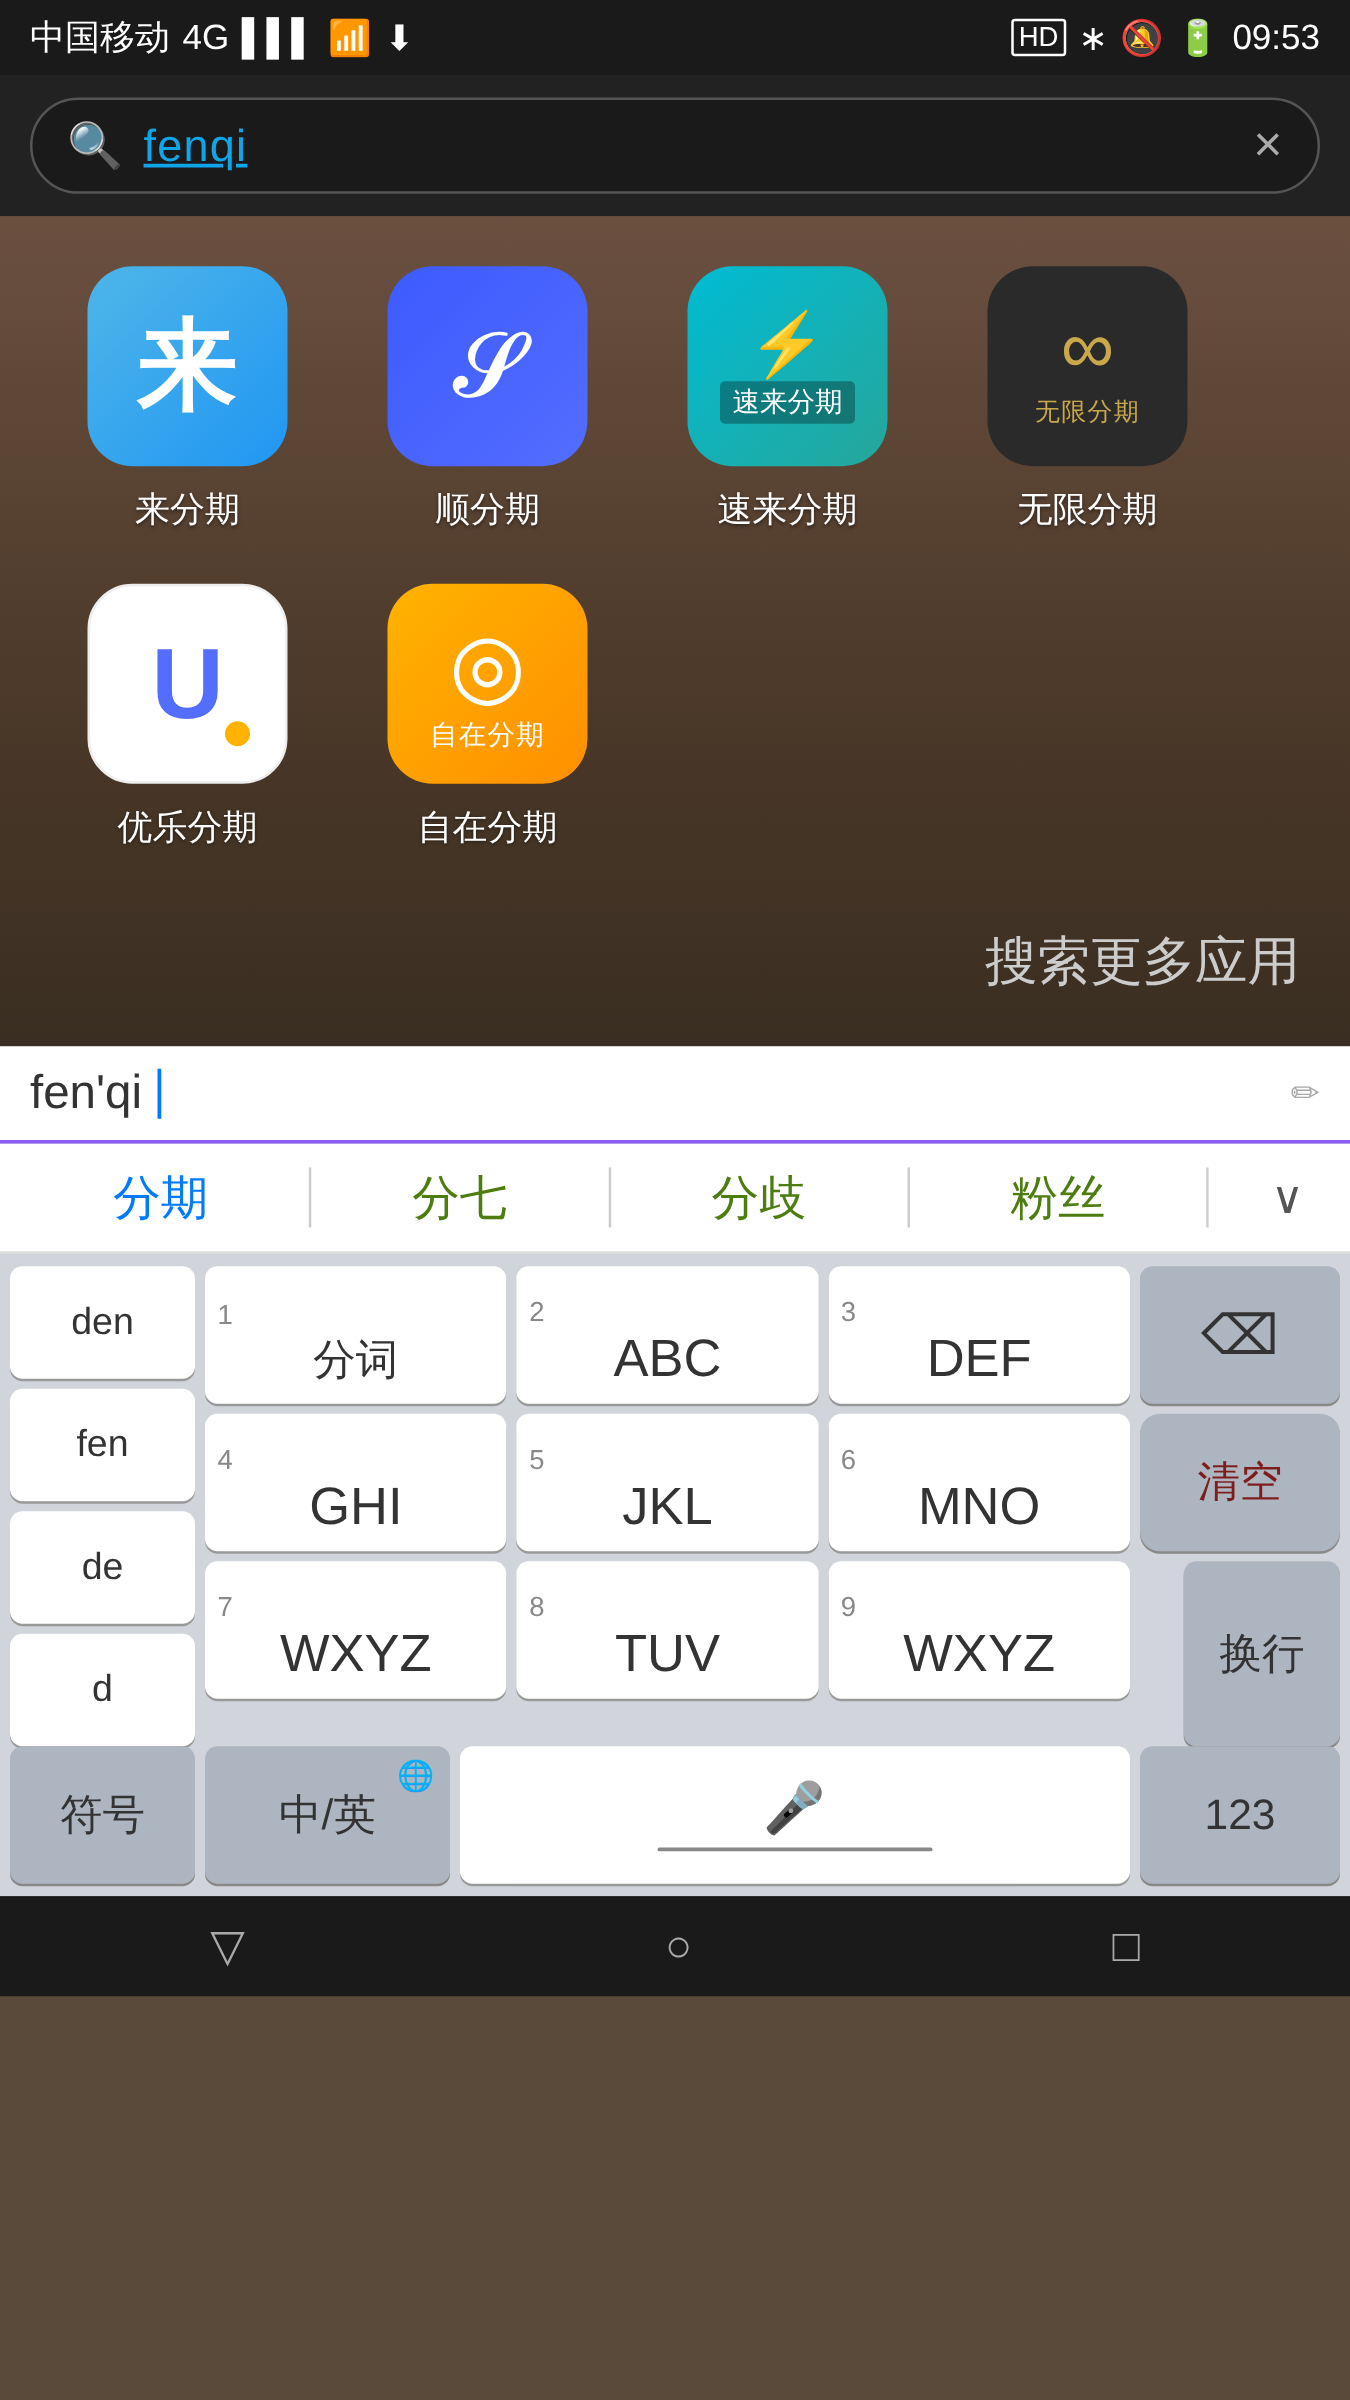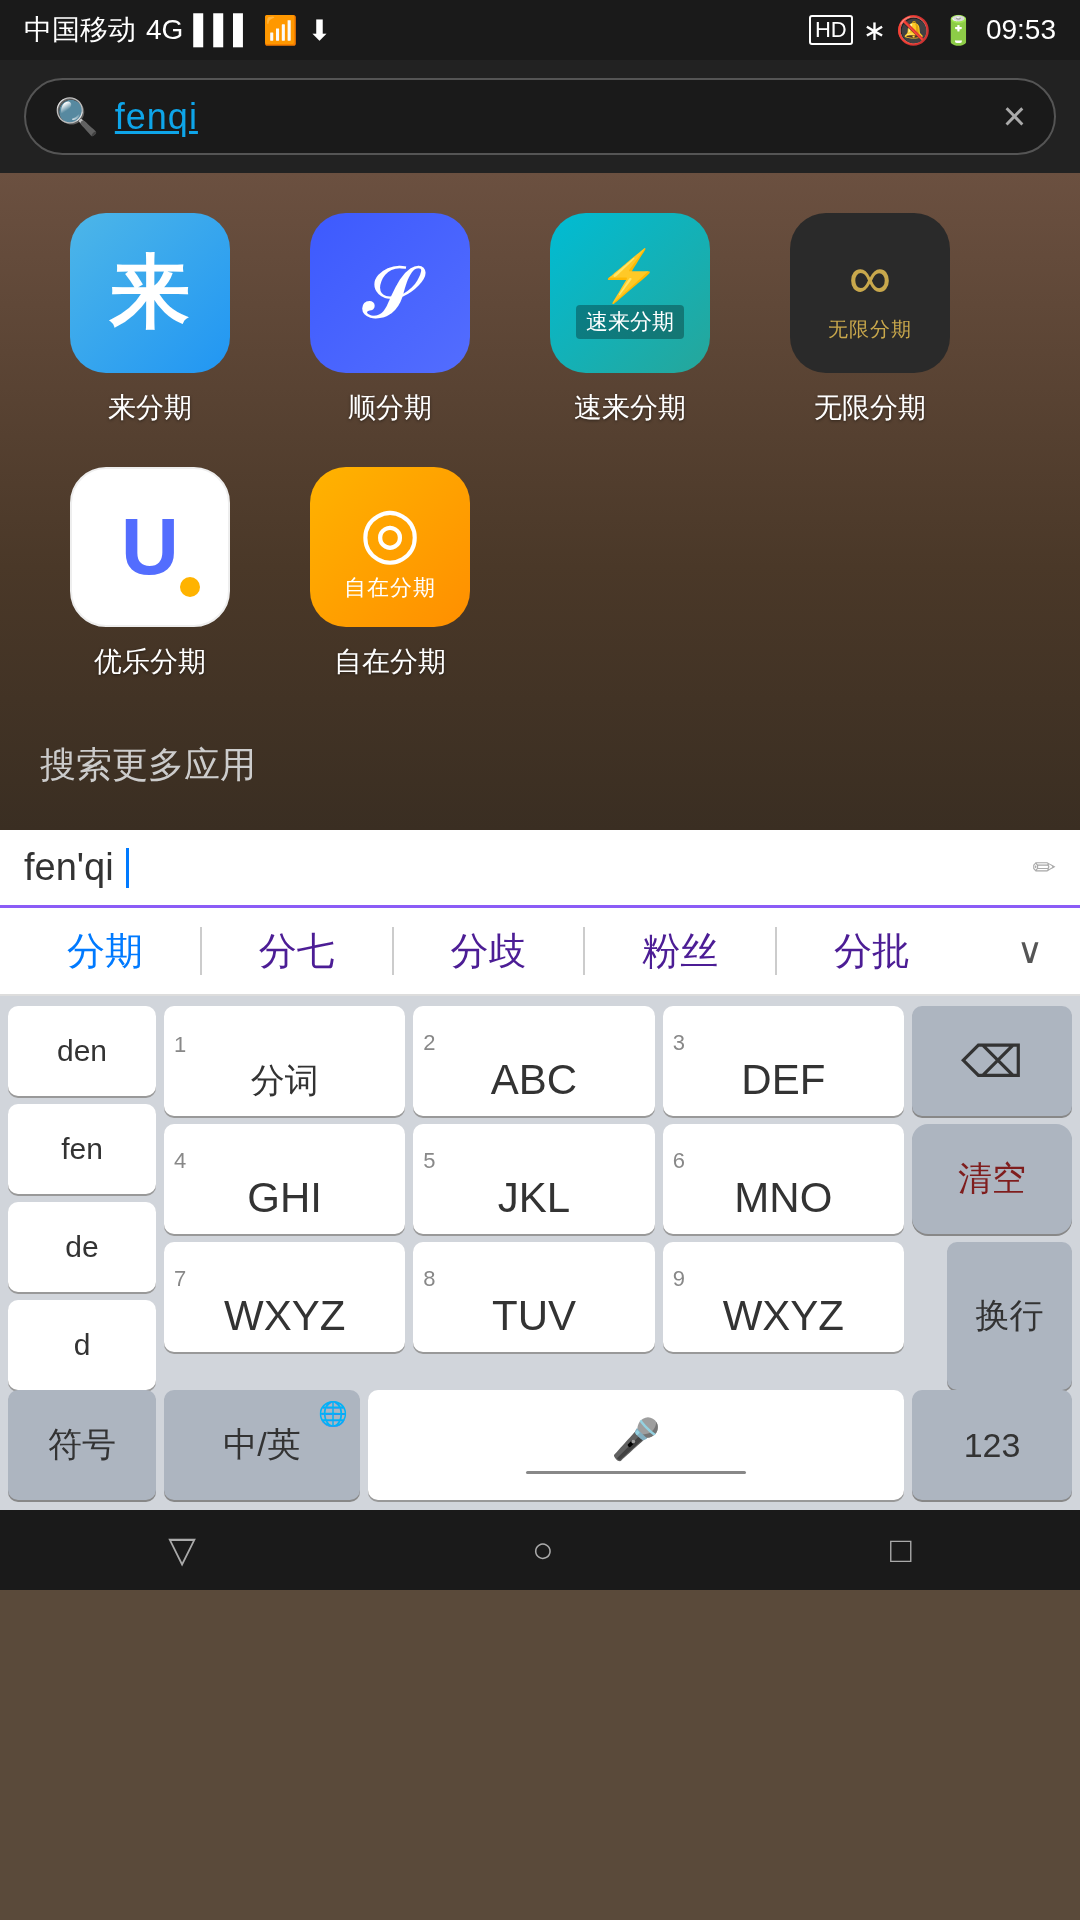--- a/index.html
+++ b/index.html
@@ -180,24 +180,24 @@
       color: #fff;
     }
     .icon-zizai-label {
       font-size: 22px;
       color: #fff;
       letter-spacing: 1px;
     }
 
     
     .search-more {
-      text-align: left;
+      text-align: right;
       padding: 20px 0 40px;
       color: #ccc;
-      font-size: 36px;
+      font-size: 42px;
     }
 
     
     .composition-bar {
       background: #fff;
       padding: 16px 24px;
       font-size: 38px;
       color: #333;
       border-bottom: 3px solid #8b5cf6;
       display: flex;
@@ -233,21 +233,21 @@
       display: flex;
       flex: 1;
       align-items: center;
       gap: 0;
       overflow: hidden;
     }
     .suggestion-item {
       flex: 1;
       text-align: center;
       font-size: 38px;
-      color: #4c1d95;
+      color: #4d7c0f;
       padding: 0 10px;
     }
     .suggestion-item.active { color: #007aff; }
     .suggestion-divider {
       width: 2px;
       height: 48px;
       background: #ccc;
       flex-shrink: 0;
     }
     .suggestion-more {
@@ -561,21 +561,20 @@
 <div class="suggestion-bar">
   <div class="suggestion-items">
     <span class="suggestion-item active">分期</span>
     <div class="suggestion-divider"></div>
     <span class="suggestion-item">分七</span>
     <div class="suggestion-divider"></div>
     <span class="suggestion-item">分歧</span>
     <div class="suggestion-divider"></div>
     <span class="suggestion-item">粉丝</span>
     <div class="suggestion-divider"></div>
-    <span class="suggestion-item">分批</span>
   </div>
   <div class="suggestion-more">∨</div>
 </div>
 
 <div class="keyboard">
 
   <div class="keyboard-main">
 
     <div class="key-side-col">
       <div class="key-side">den</div>

